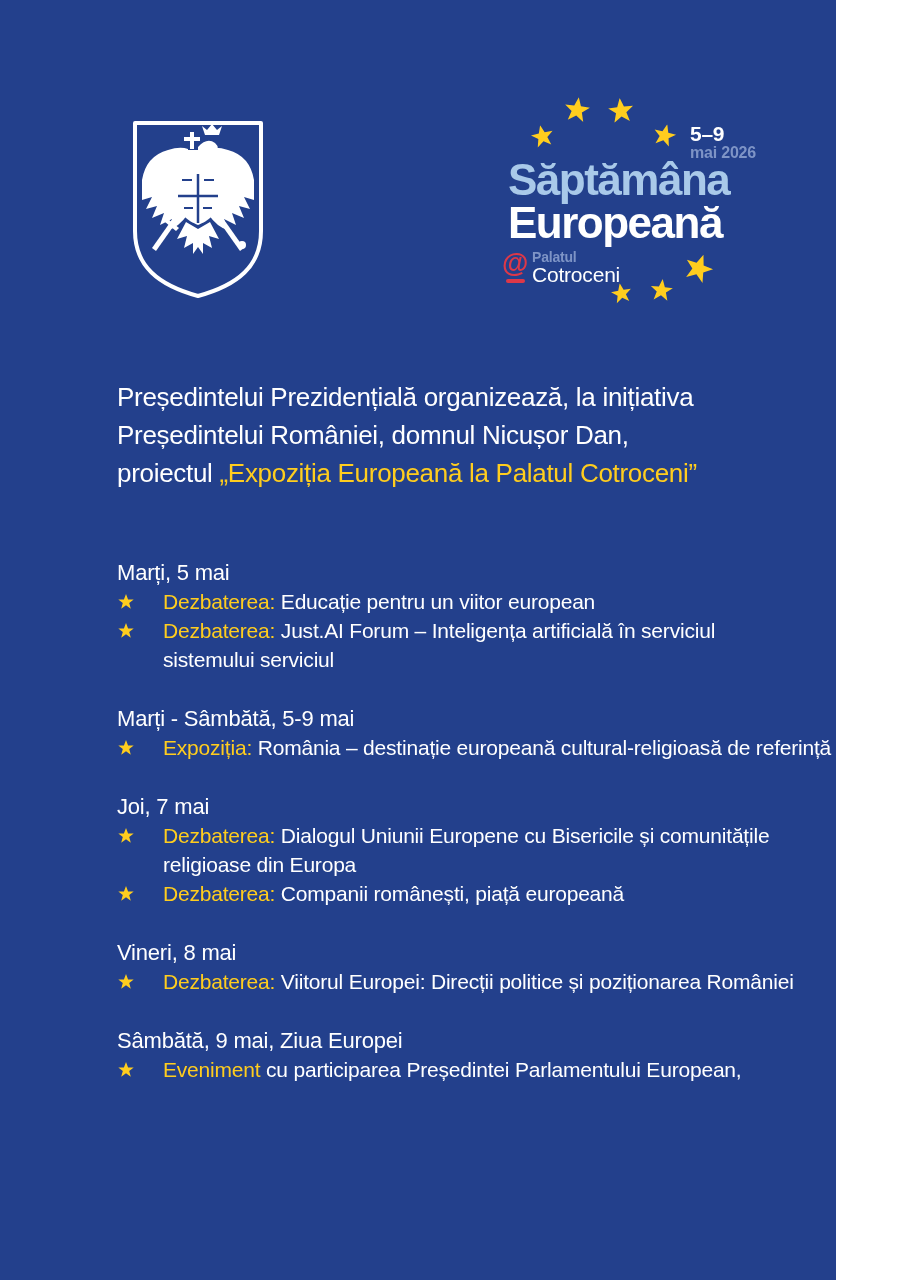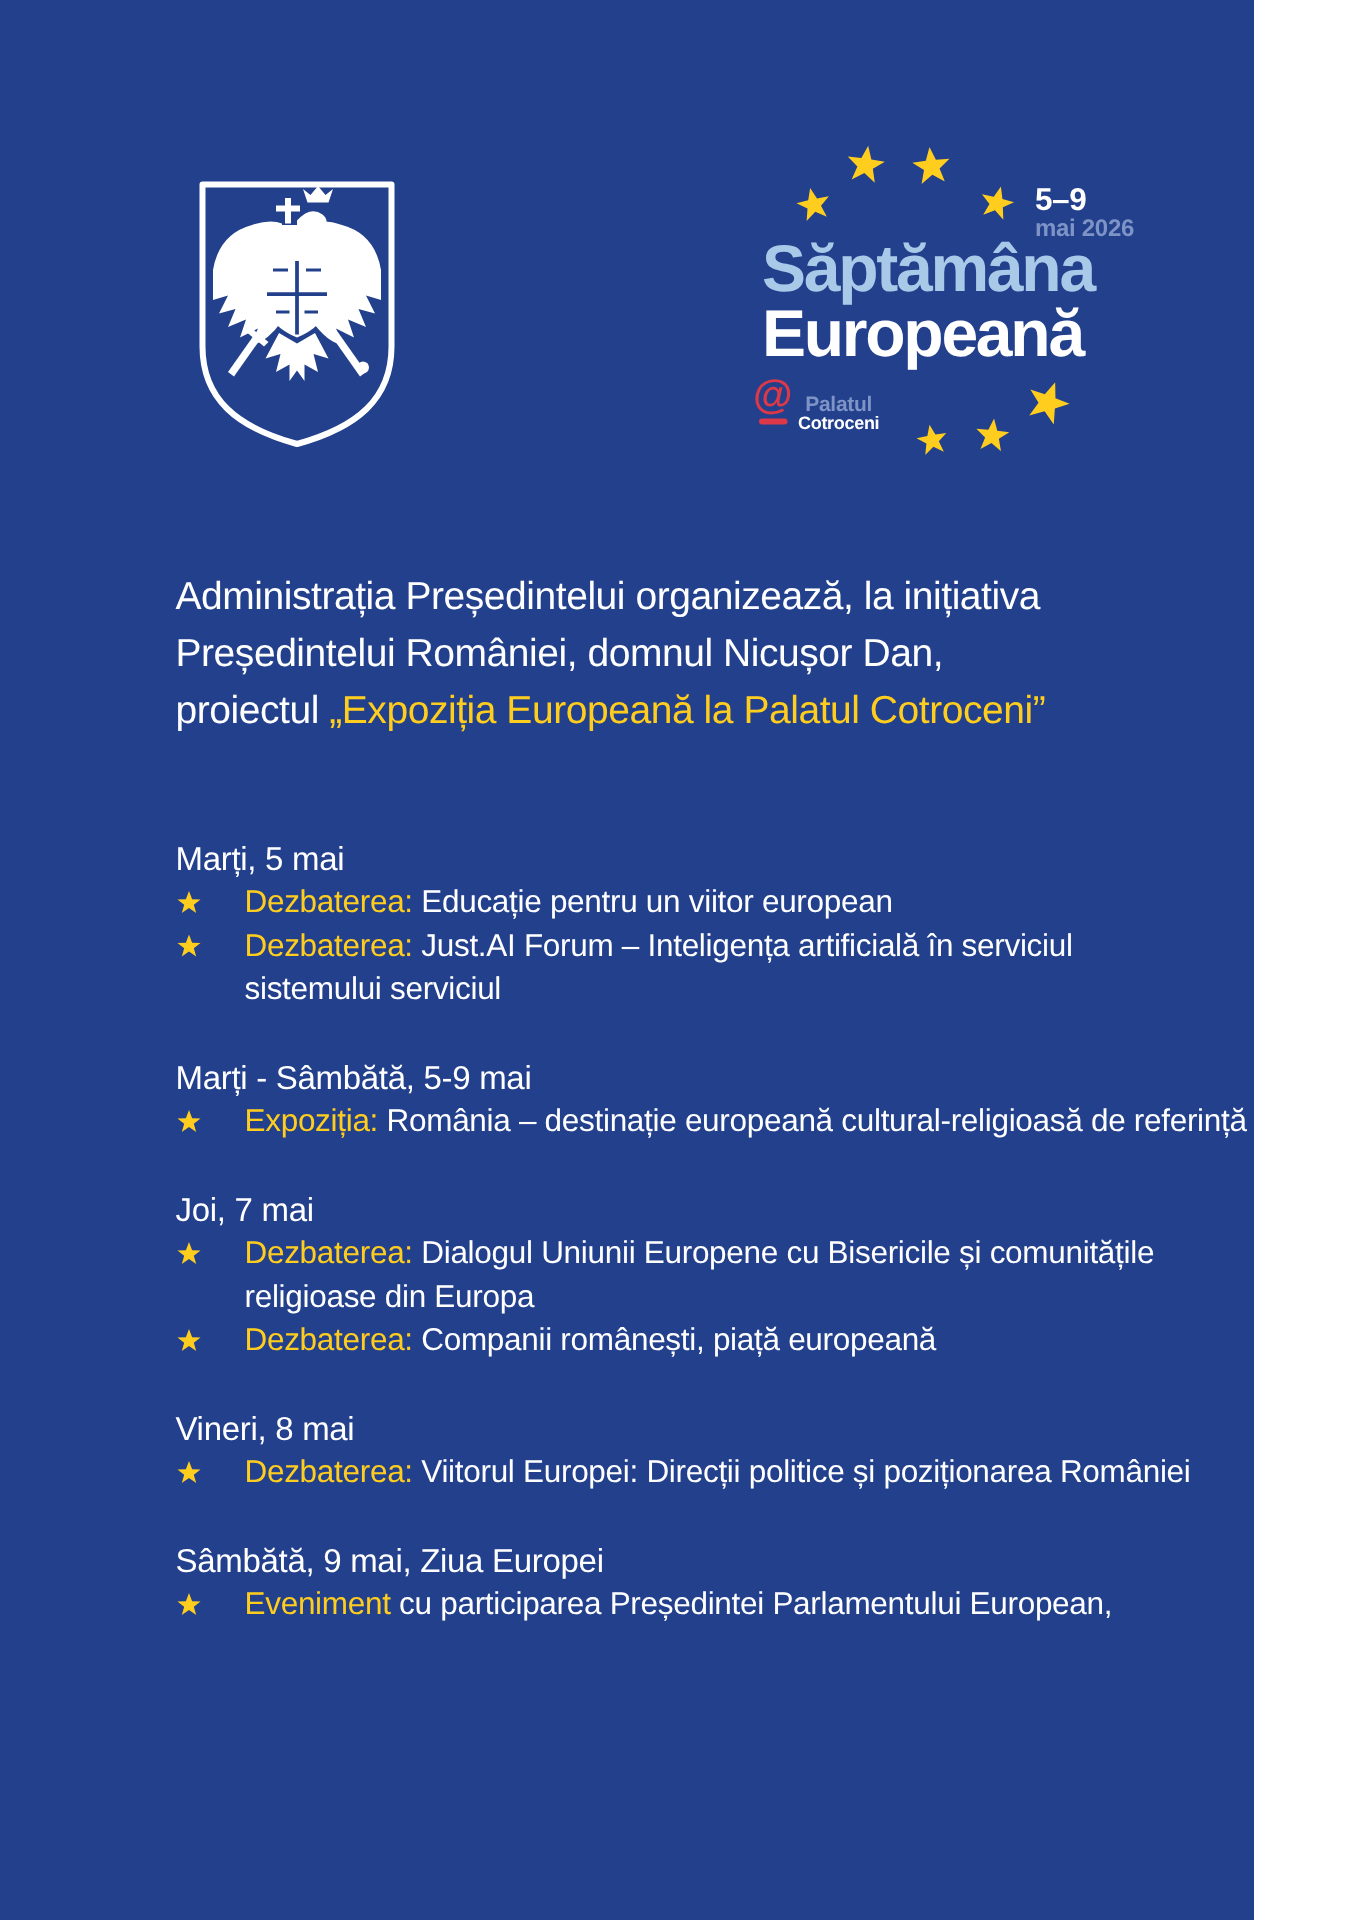--- a/index.html
+++ b/index.html
@@ -22,23 +22,23 @@
   .logo-dates{position:absolute;left:210px;top:35px;line-height:1.05;}
   .logo-dates .range{font-size:21px;font-weight:700;color:var(--white);letter-spacing:-0.3px;}
   .logo-dates .year{font-size:16px;font-weight:700;color:var(--mutedblue);letter-spacing:-0.2px;}
   .logo-title{position:absolute;left:28px;top:70px;line-height:43px;font-weight:700;
     font-size:44px;letter-spacing:-1.5px;}
   .logo-title .l1{color:var(--lightblue);}
   .logo-title .l2{color:var(--white);}
   .logo-at{position:absolute;left:22px;top:160px;}
   .logo-at .at{position:absolute;left:0;top:0;font-size:27px;font-weight:700;color:var(--red);}
   .logo-at .at-dash{position:absolute;left:4px;top:31px;width:19px;height:4px;border-radius:2px;background:var(--red);}
-  .logo-at .loc{position:absolute;left:30px;top:14px;line-height:1.0;text-align:center;}
+  .logo-at .loc{position:absolute;left:30px;top:2px;line-height:1.0;}
   .logo-at .loc .p{font-size:14px;font-weight:700;color:var(--mutedblue);letter-spacing:-0.2px;}
-  .logo-at .loc .c{font-size:12px;font-weight:700;color:var(--white);letter-spacing:-0.2px;}
+  .logo-at .loc .c{font-size:21px;font-weight:400;color:var(--white);letter-spacing:-0.2px;}
   
   .intro{position:absolute;left:117px;top:378px;font-size:26px;line-height:38px;letter-spacing:-0.3px;}
   .intro-line{white-space:nowrap;}
   .intro .yellow{color:var(--yellow);}
   
   .schedule{position:absolute;left:117px;top:558px;width:780px;}
   .section{margin-bottom:30px;}
   .heading{font-size:22px;font-weight:400;line-height:29px;letter-spacing:-0.2px;}
   .item-line{position:relative;padding-left:46px;font-size:21px;line-height:29px;
     letter-spacing:-0.2px;white-space:nowrap;}
@@ -108,21 +108,21 @@
       <span class="at">@</span>
       <span class="at-dash"></span>
       <span class="loc">
         <div class="p">Palatul</div>
         <div class="c">Cotroceni</div>
       </span>
     </div>
   </div>
 
   <div class="intro" id="intro">
-      <div class="intro-line"><span>Administrația Președintelui organizează, la inițiativa</span></div>
+      <div class="intro-line"><span>Președintelui Prezidențială organizează, la inițiativa</span></div>
       <div class="intro-line"><span>Președintelui României, domnul Nicușor Dan,</span></div>
       <div class="intro-line"><span>proiectul </span><span class="yellow">„Expoziția Europeană la Palatul Cotroceni”</span></div>
     </div>
 
   <div class="schedule" id="schedule">
       <div class="section">
         <div class="heading">Marți, 5 mai</div>
         <div class="item-line"><span class="star bullet"></span><span class="label">Dezbaterea:</span><span> Educație pentru un viitor european</span></div>
         <div class="item-line"><span class="star bullet"></span><span class="label">Dezbaterea:</span><span> Just.AI Forum – Inteligența artificială în serviciul</span></div>
         <div class="item-line"><span>sistemului serviciul</span></div>

